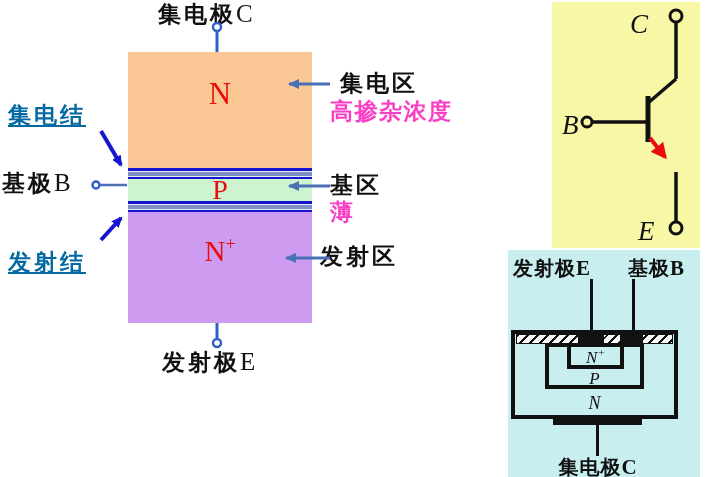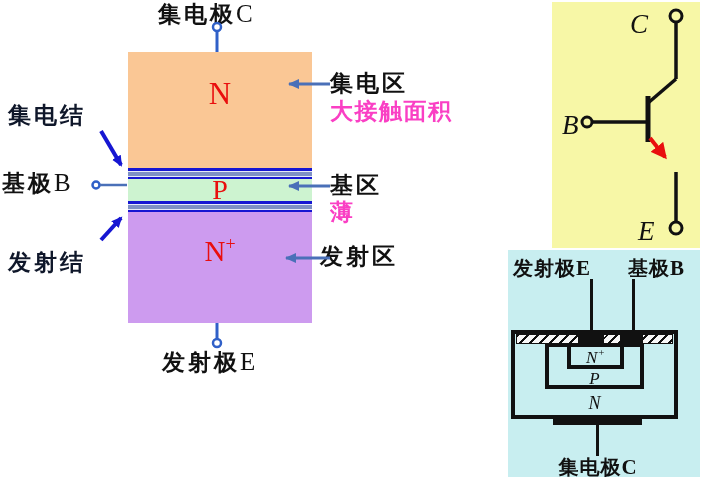--- a/index.html
+++ b/index.html
@@ -3,21 +3,21 @@
 <meta charset="utf-8">
 <style>
   html,body{margin:0;padding:0;background:#ffffff;}
   #canvas{position:relative;width:709px;height:477px;background:#ffffff;overflow:hidden;
           font-family:"DejaVu Sans","Liberation Sans",sans-serif;}
   .abs{position:absolute;}
   .cjk{font-family:"DejaVu Sans","Liberation Sans",sans-serif;font-weight:bold;color:#111;
        letter-spacing:3px;font-size:23px;line-height:1.05;white-space:nowrap;}
   .en-serif{font-family:"Liberation Serif","DejaVu Serif",serif;font-weight:normal;
             letter-spacing:0;font-size:25px;}
-  .blue{color:#0f172a;}
+  .blue{color:#0369a1;text-decoration:underline;}
   .pink{color:#FA3FC4;letter-spacing:1.5px;}
   .red-letter{font-family:"Liberation Serif","DejaVu Serif",serif;color:#E90E0E;font-weight:normal;}
   .region{position:absolute;left:128px;width:184px;text-align:center;}
   .junction-bar{position:absolute;left:128px;width:184px;height:11px;
       background:linear-gradient(to bottom,#1616D2 0 3px,#E6EAF8 3px 4px,#7E90C4 4px 8px,#E6EAF8 8px 9px,#1616D2 9px 11px);}
   svg{display:block;}
   
   #symbol-panel{position:absolute;left:552px;top:2px;width:148px;height:246px;background:#F7F7A6;}
   .sym-text{font-family:"Liberation Serif","DejaVu Serif",serif;font-style:italic;font-size:27px;fill:#111;}
   
@@ -62,22 +62,22 @@
   </div>
 
   <div class="abs cjk blue" style="left:8px;top:103px;">集电结</div>
 
   <div class="abs cjk" style="left:2px;top:170px;">
     <span>基极</span><span class="en-serif">B</span>
   </div>
 
   <div class="abs cjk blue" style="left:8px;top:250px;">发射结</div>
 
-  <div class="abs cjk" style="left:330px;top:71px;">集电区</div>
-  <div class="abs cjk pink" style="left:330px;top:99px;">大接触面积</div>
+  <div class="abs cjk" style="left:340px;top:71px;">集电区</div>
+  <div class="abs cjk pink" style="left:330px;top:99px;">高掺杂浓度</div>
 
   <div class="abs cjk" style="left:330px;top:173px;">基区</div>
   <div class="abs cjk pink" style="left:330px;top:200px;">薄</div>
 
   <div class="abs cjk" style="left:320px;top:244px;">发射区</div>
 
   <svg class="abs" style="left:0;top:0;pointer-events:none;" width="709" height="477">
     <defs>
       <marker id="bluehead" markerUnits="userSpaceOnUse" markerWidth="13" markerHeight="12" refX="9" refY="5" orient="auto">
         <path d="M0,0 L11,5 L0,10 Z" fill="#1616D2"></path>

